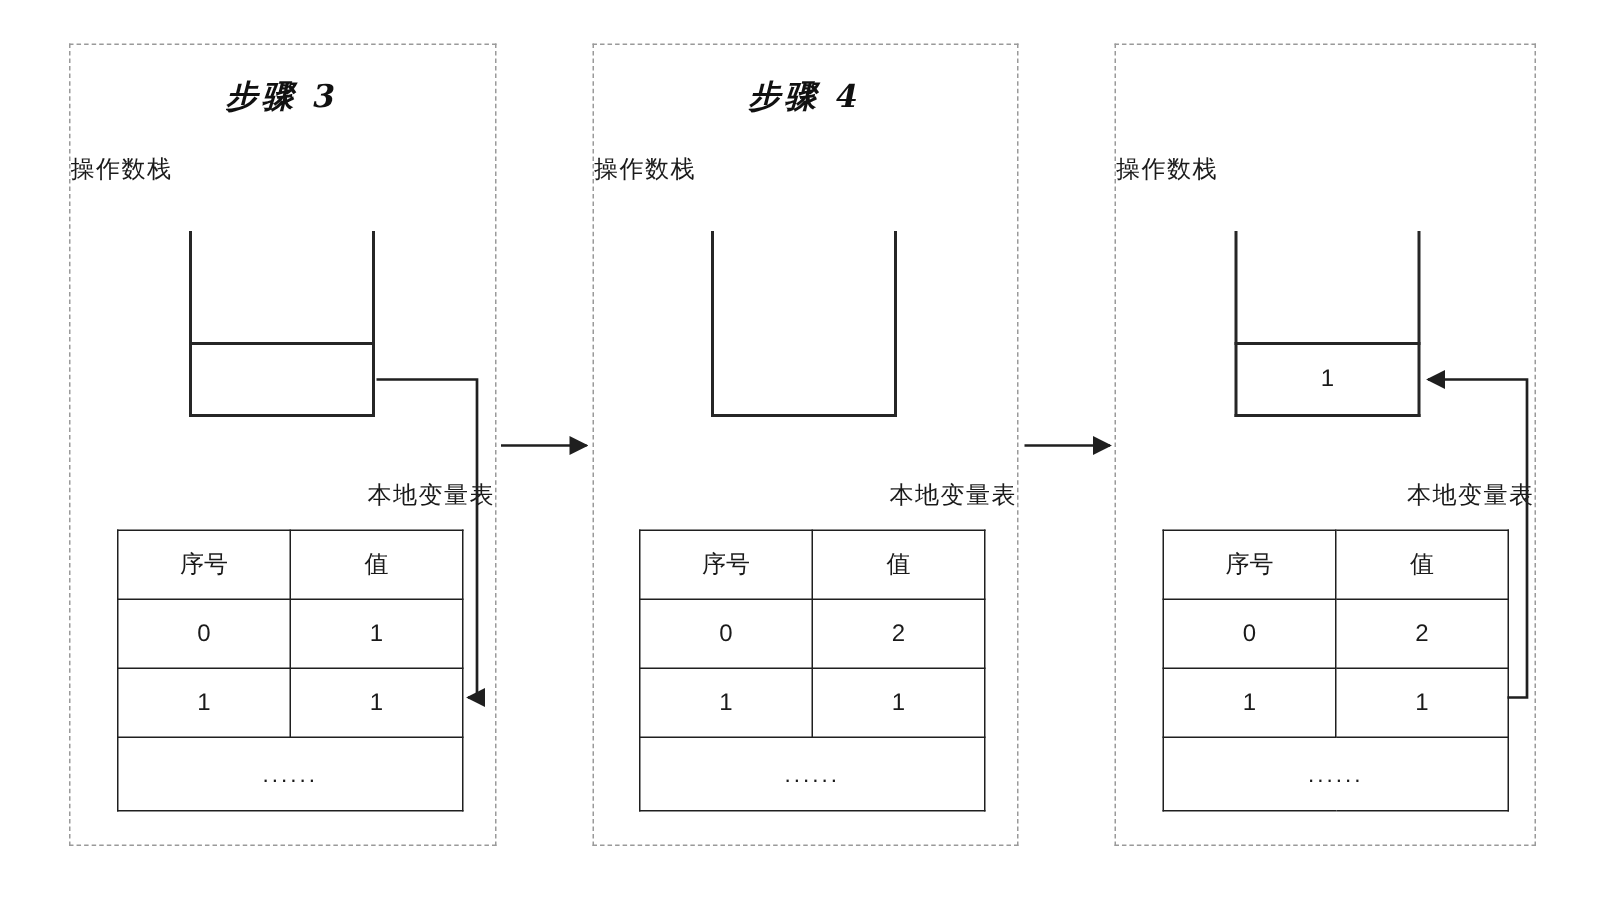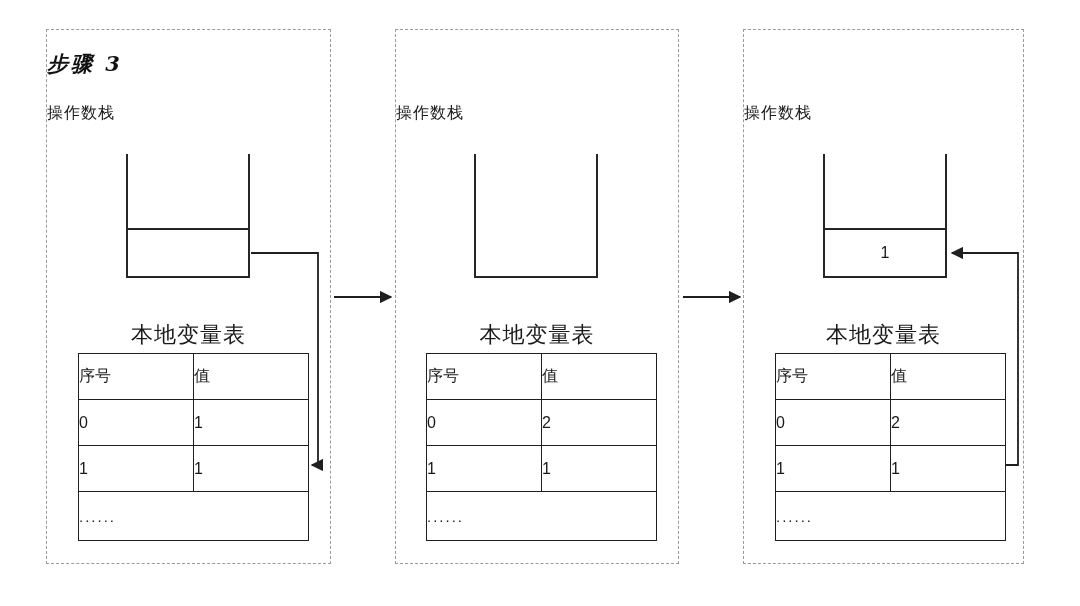--- a/index.html
+++ b/index.html
@@ -33,20 +33,21 @@
   .panel-1 { left: 46px;  top: 29px; width: 285px; height: 535px; }
   .panel-2 { left: 395px; top: 29px; width: 284px; height: 535px; }
   .panel-3 { left: 743px; top: 29px; width: 281px; height: 535px; }
 
   
   .step-title {
     position: absolute;
     left: 0;
     width: 100%;
     top: 20px;
+    text-align: center;
     font-family: "DejaVu Serif", "Liberation Serif", serif;
     font-size: 21px;
     font-weight: bold;
     font-style: italic;
     letter-spacing: 3px;
     color: #111;
     white-space: nowrap;
   }
 
   .section-label {
@@ -58,22 +59,22 @@
     font-size: 16px;
     color: #1a1a1a;
     letter-spacing: 1px;
   }
 
   .table-label {
     position: absolute;
     left: 0;
     width: 100%;
     top: 290px;
-    text-align: center;
-    font-size: 22px;
+    text-align: right;
+    font-size: 16px;
     color: #1a1a1a;
     letter-spacing: 1px;
   }
 
   
   .stack {
     position: absolute;
     top: 124px;
     width: 124px;
     height: 124px;
@@ -111,21 +112,21 @@
     border-collapse: collapse;
     table-layout: fixed;
   }
   .panel-1 .lvt { left: 31px; }
   .panel-2 .lvt { left: 30px; }
   .panel-3 .lvt { left: 31px; }
 
   .lvt td, .lvt th {
     border: 1.6px solid #1f1f1f;
     height: 45px;
-    text-align: left;
+    text-align: center;
     vertical-align: middle;
     font-size: 16px;
     font-weight: normal;
     color: #1a1a1a;
     padding: 0;
     width: 50%;
     margin-left: 36px;
   }
   .lvt tr.ellipsis-row td {
     height: 48px;
@@ -173,20 +174,21 @@
         <td>1</td>
       </tr>
       <tr class="ellipsis-row">
         <td colspan="2">......</td>
       </tr>
     </tbody>
       </table>
   </div>
 
   <div class="panel panel-2">
+    <div class="step-title">步骤 4</div>
 
     <div class="section-label">操作数栈</div>
 
     <div class="stack"></div>
 
     <div class="table-label">本地变量表</div>
 
     <table class="lvt">
       <tbody>
           <tr>

